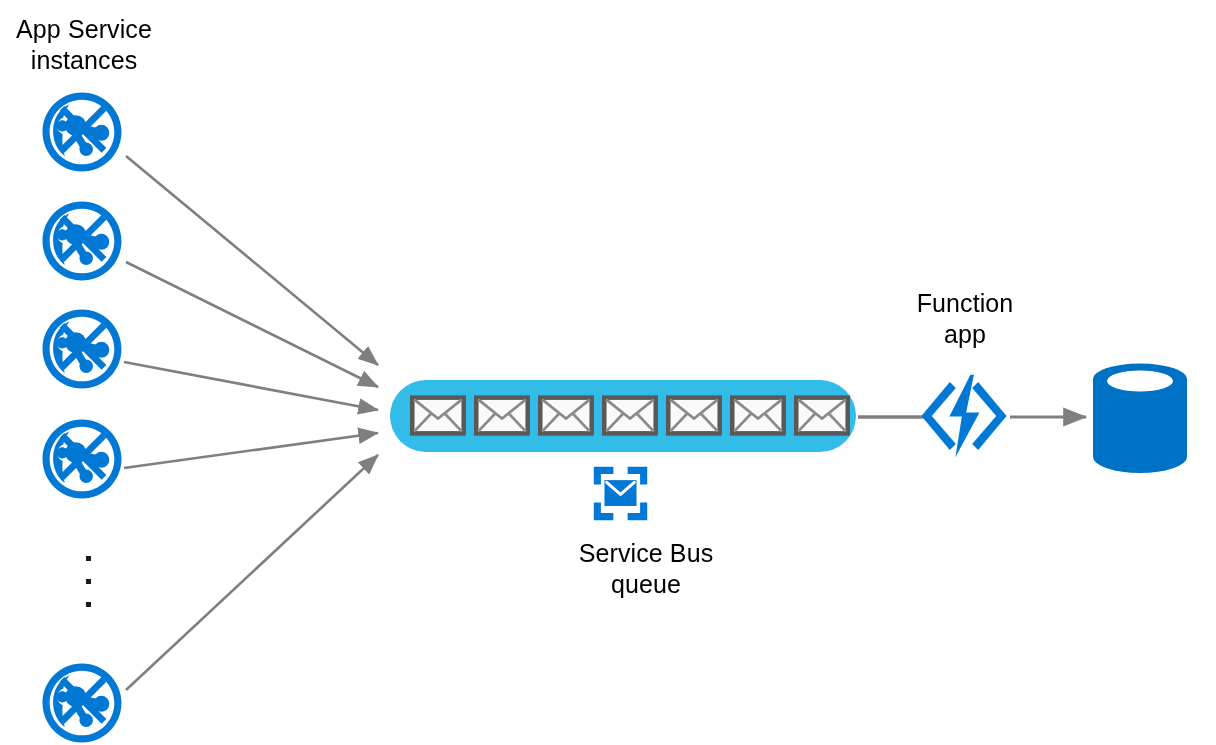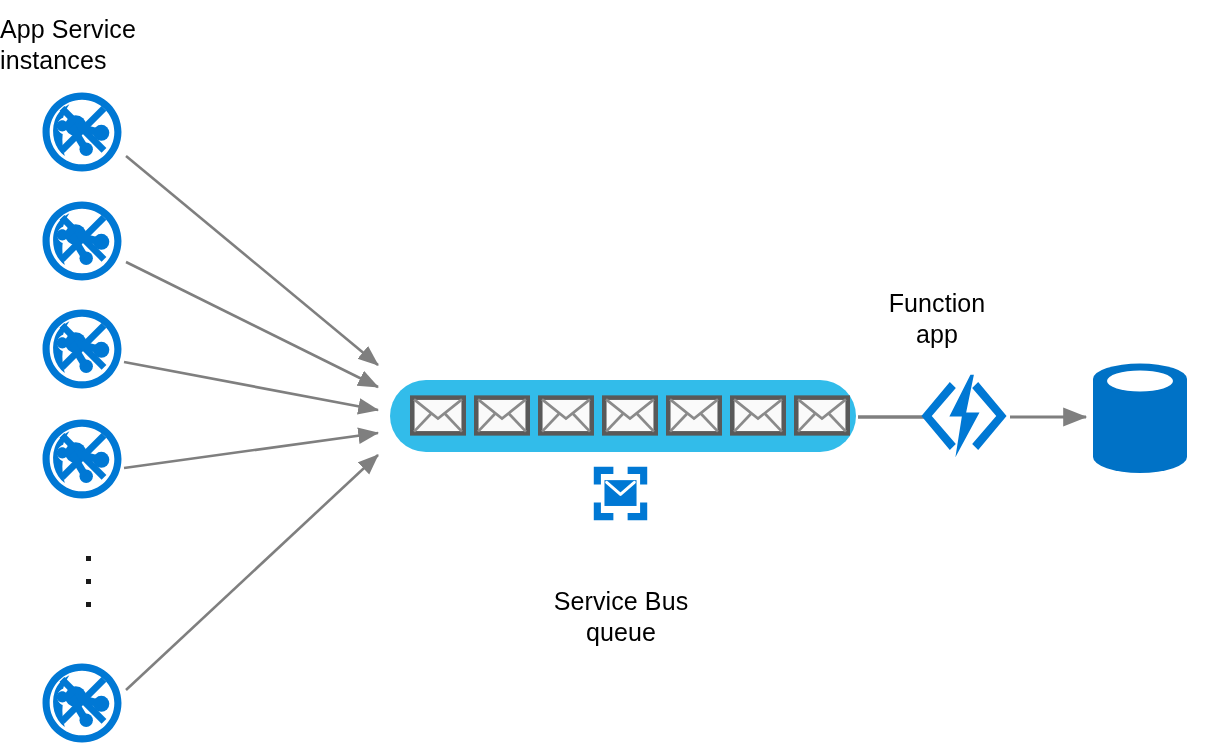--- a/index.html
+++ b/index.html
@@ -31,30 +31,29 @@
     font-size: 25px;
     line-height: 31px;
     text-align: center;
     white-space: pre-line;
     letter-spacing: 0.1px;
   }
   #label-app-service {
     left: 0px;
     top: 14px;
     width: 168px;
-    text-align: left;
+    text-align: center;
   }
   #label-service-bus {
-    left: 525px;
+    left: 550px;
     top: 538px;
     width: 192px;
-    margin-top: 48px;
   }
   #label-function-app {
-    left: 854px;
+    left: 882px;
     top: 288px;
     width: 166px;
     text-align: center;
   }
   #label-data-store {
     left: 1058px;
     top: 303px;
     width: 150px;
   }
 </style>

